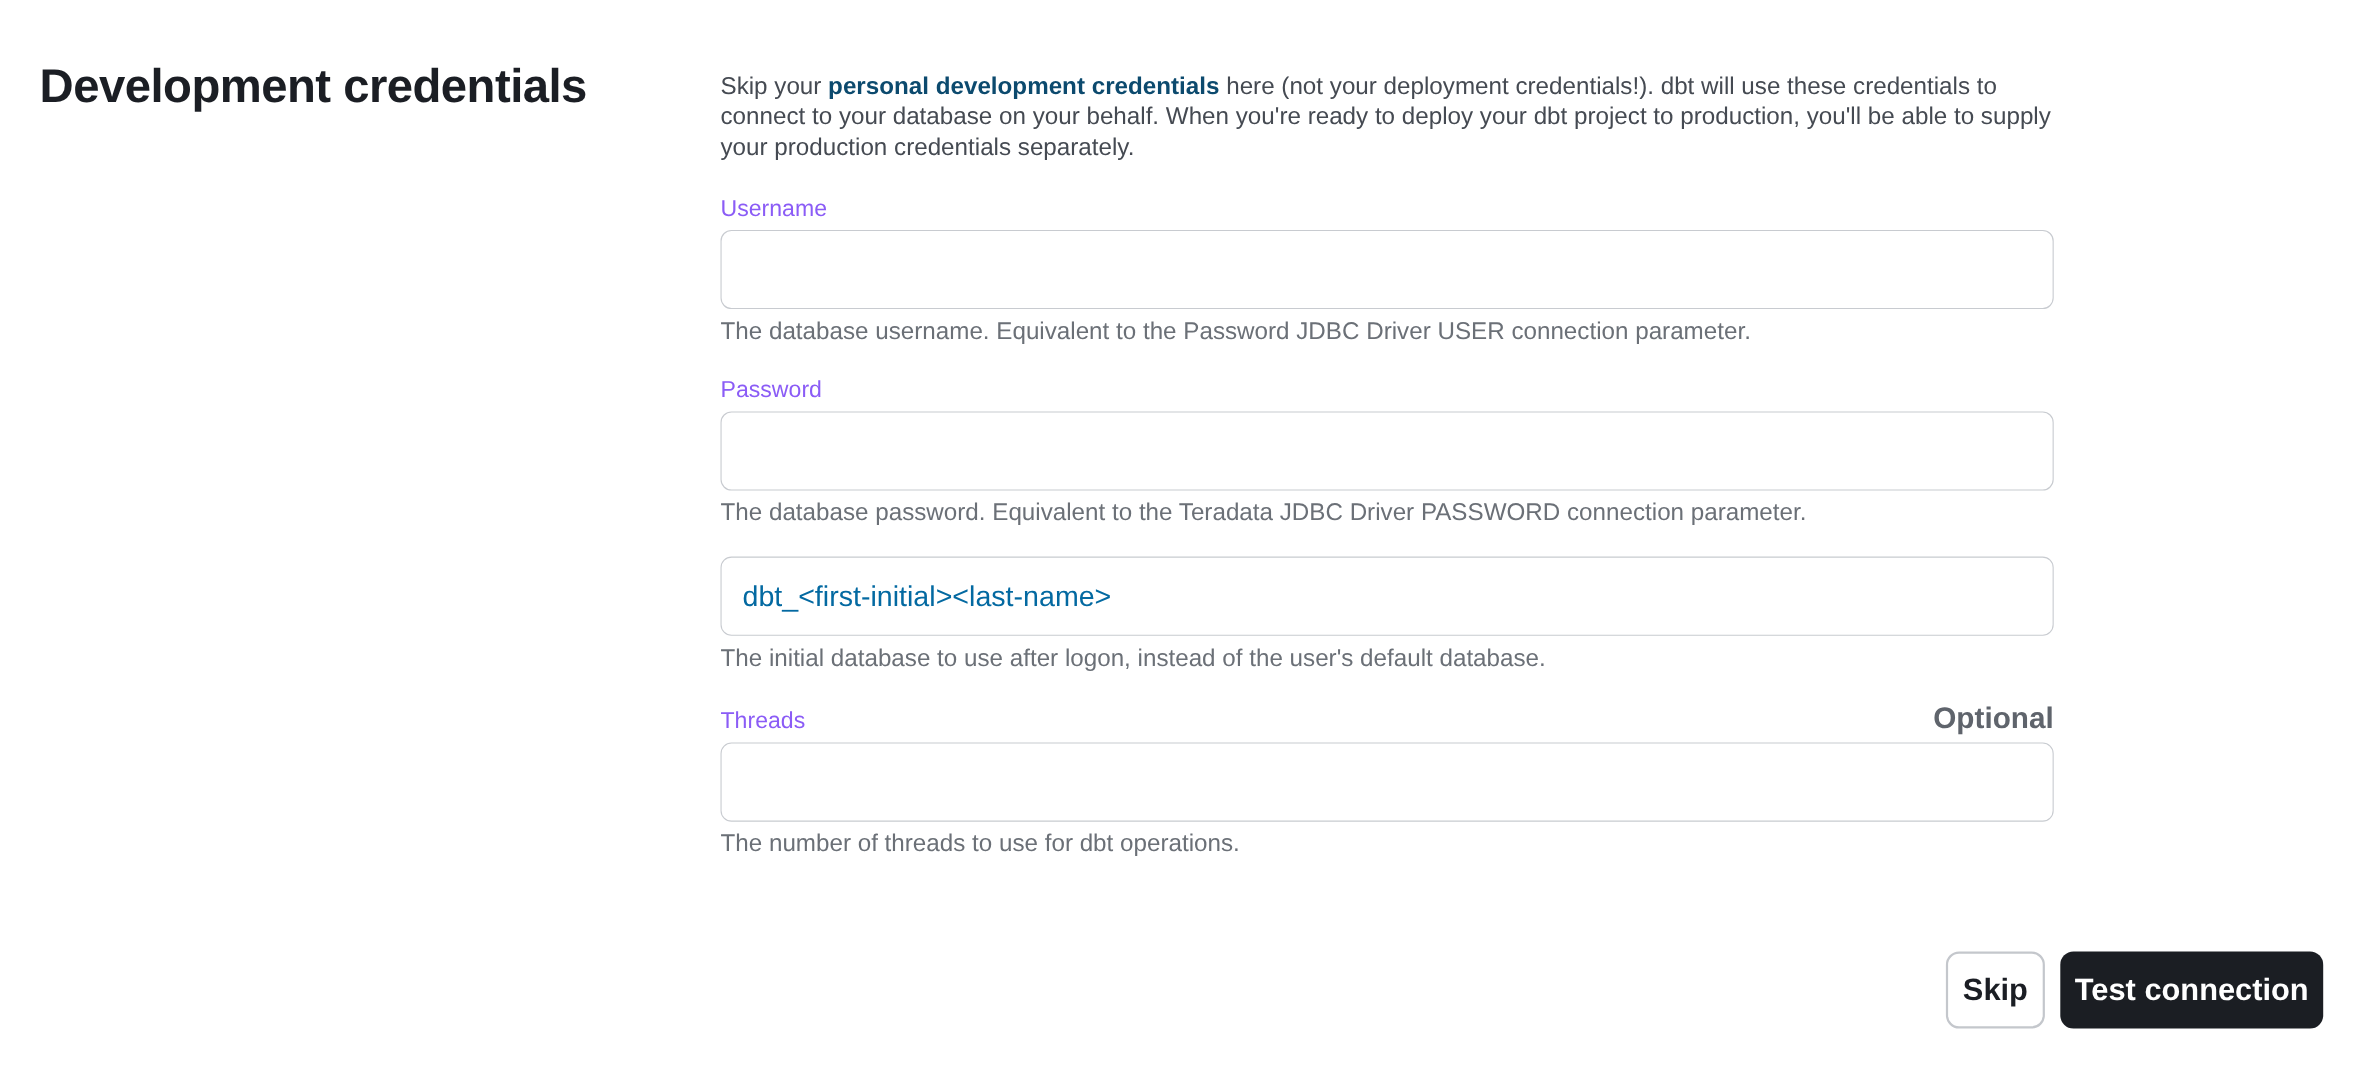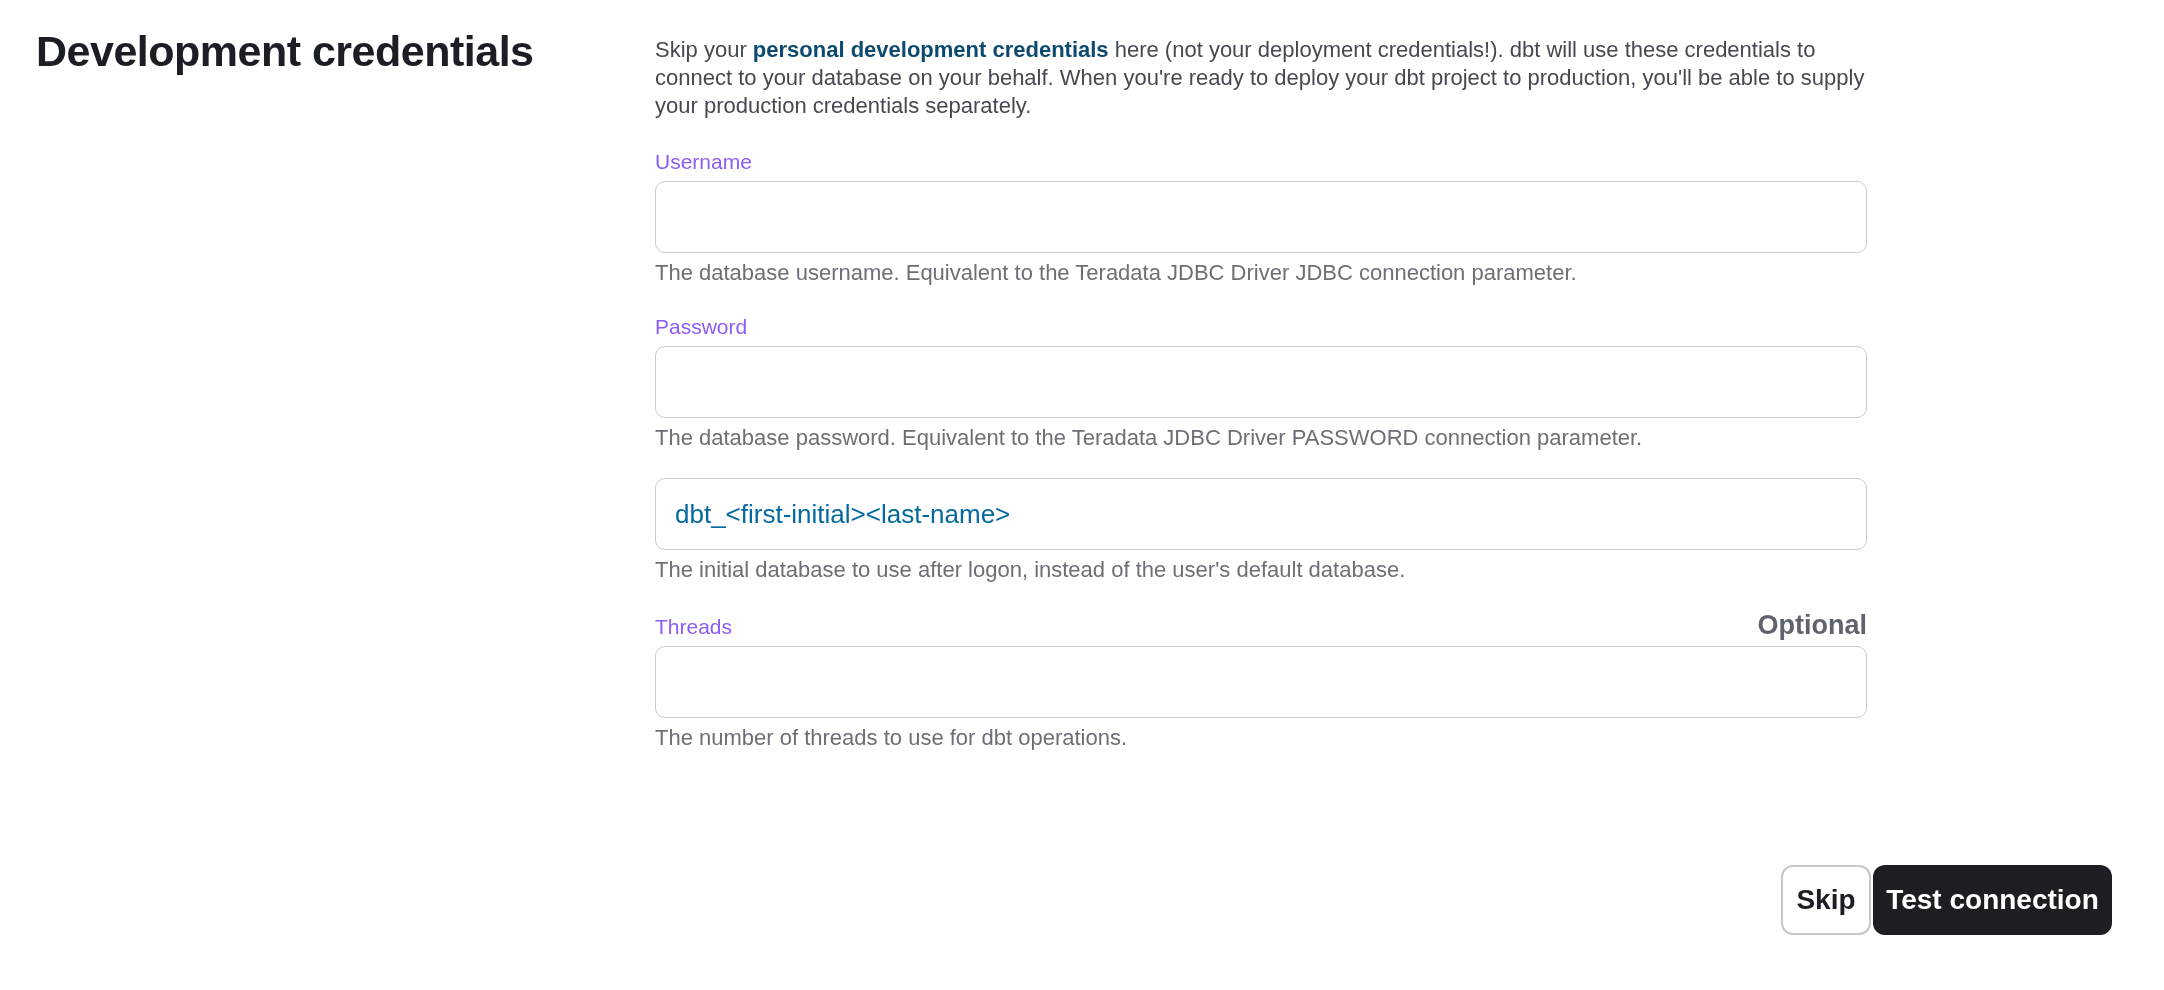--- a/index.html
+++ b/index.html
@@ -7,20 +7,21 @@
   body {
     background: #ffffff;
     font-family: "Liberation Sans", sans-serif;
     position: relative;
     overflow: hidden;
     color: #1b1e24;
   }
   .layout {
     display: flex;
     padding-left: 36px;
+    margin-top: 28px;
   }
   .left-col {
     width: 619px;
     flex-shrink: 0;
     padding-top: 26px;
   }
   .page-title {
     font-size: 43px;
     font-weight: 700;
     letter-spacing: -0.5px;
@@ -73,21 +74,21 @@
     margin-top: 6px;
     font-size: 22px;
     line-height: 28px;
     color: #6b7077;
   }
   .footer-actions {
     position: absolute;
     right: 52px;
     bottom: 55px;
     display: flex;
-    gap: 2px;
+    gap: 14px;
     align-items: center;
   }
   .btn {
     height: 70px;
     border-radius: 12px;
     font-family: "Liberation Sans", sans-serif;
     font-size: 28px;
     font-weight: 600;
     display: flex;
     align-items: center;
@@ -116,21 +117,21 @@
   </div>
 
   <div class="right-col">
     <p class="intro"><span>Skip your </span><b>personal development credentials</b><span> here (not your deployment credentials!). dbt will use these credentials to connect to your database on your behalf. When you're ready to deploy your dbt project to production, you'll be able to supply your production credentials separately.</span></p>
 
     <div class="form-group">
       <div class="label-row">
         <label class="field-label">Username</label>
       </div>
       <input class="text-input" type="text" value="" style="">
-      <div class="helper-text">The database username. Equivalent to the Teradata JDBC Driver JDBC connection parameter.</div>
+      <div class="helper-text">The database username. Equivalent to the Password JDBC Driver USER connection parameter.</div>
     </div>
 
     <div class="form-group">
       <div class="label-row">
         <label class="field-label">Password</label>
       </div>
       <input class="text-input" type="password" value="" style="">
       <div class="helper-text">The database password. Equivalent to the Teradata JDBC Driver PASSWORD connection parameter.</div>
     </div>
 

